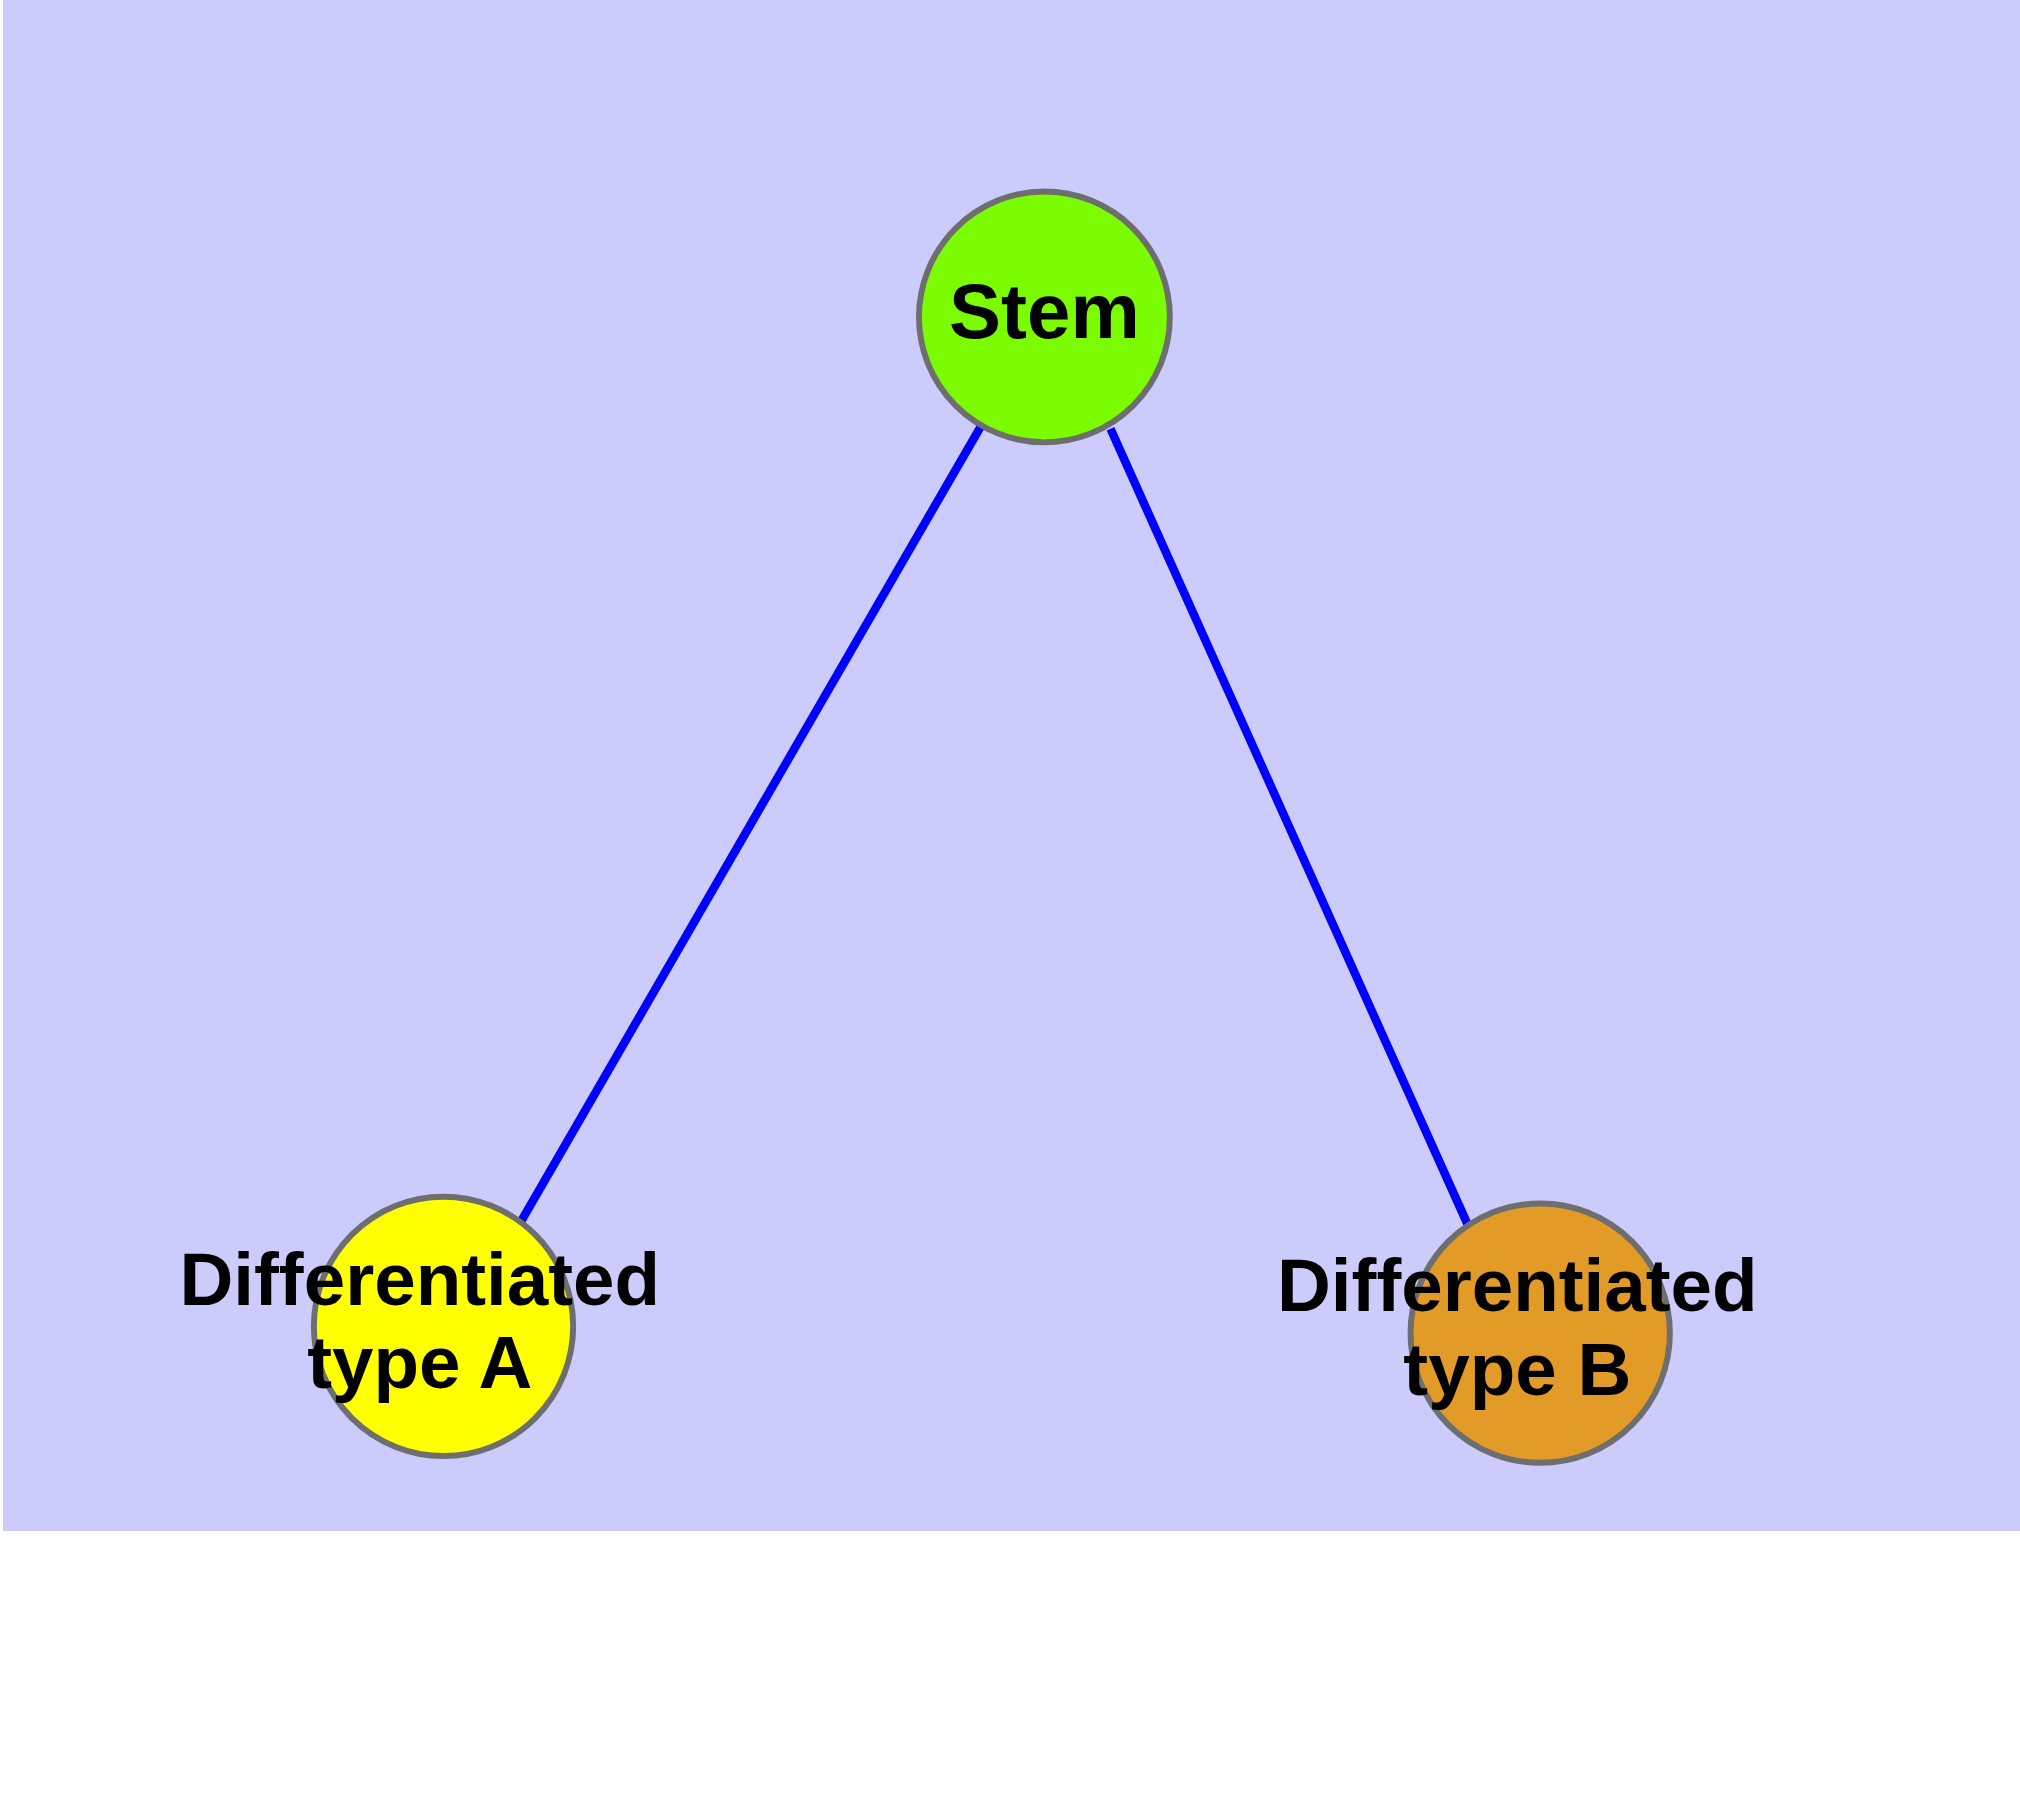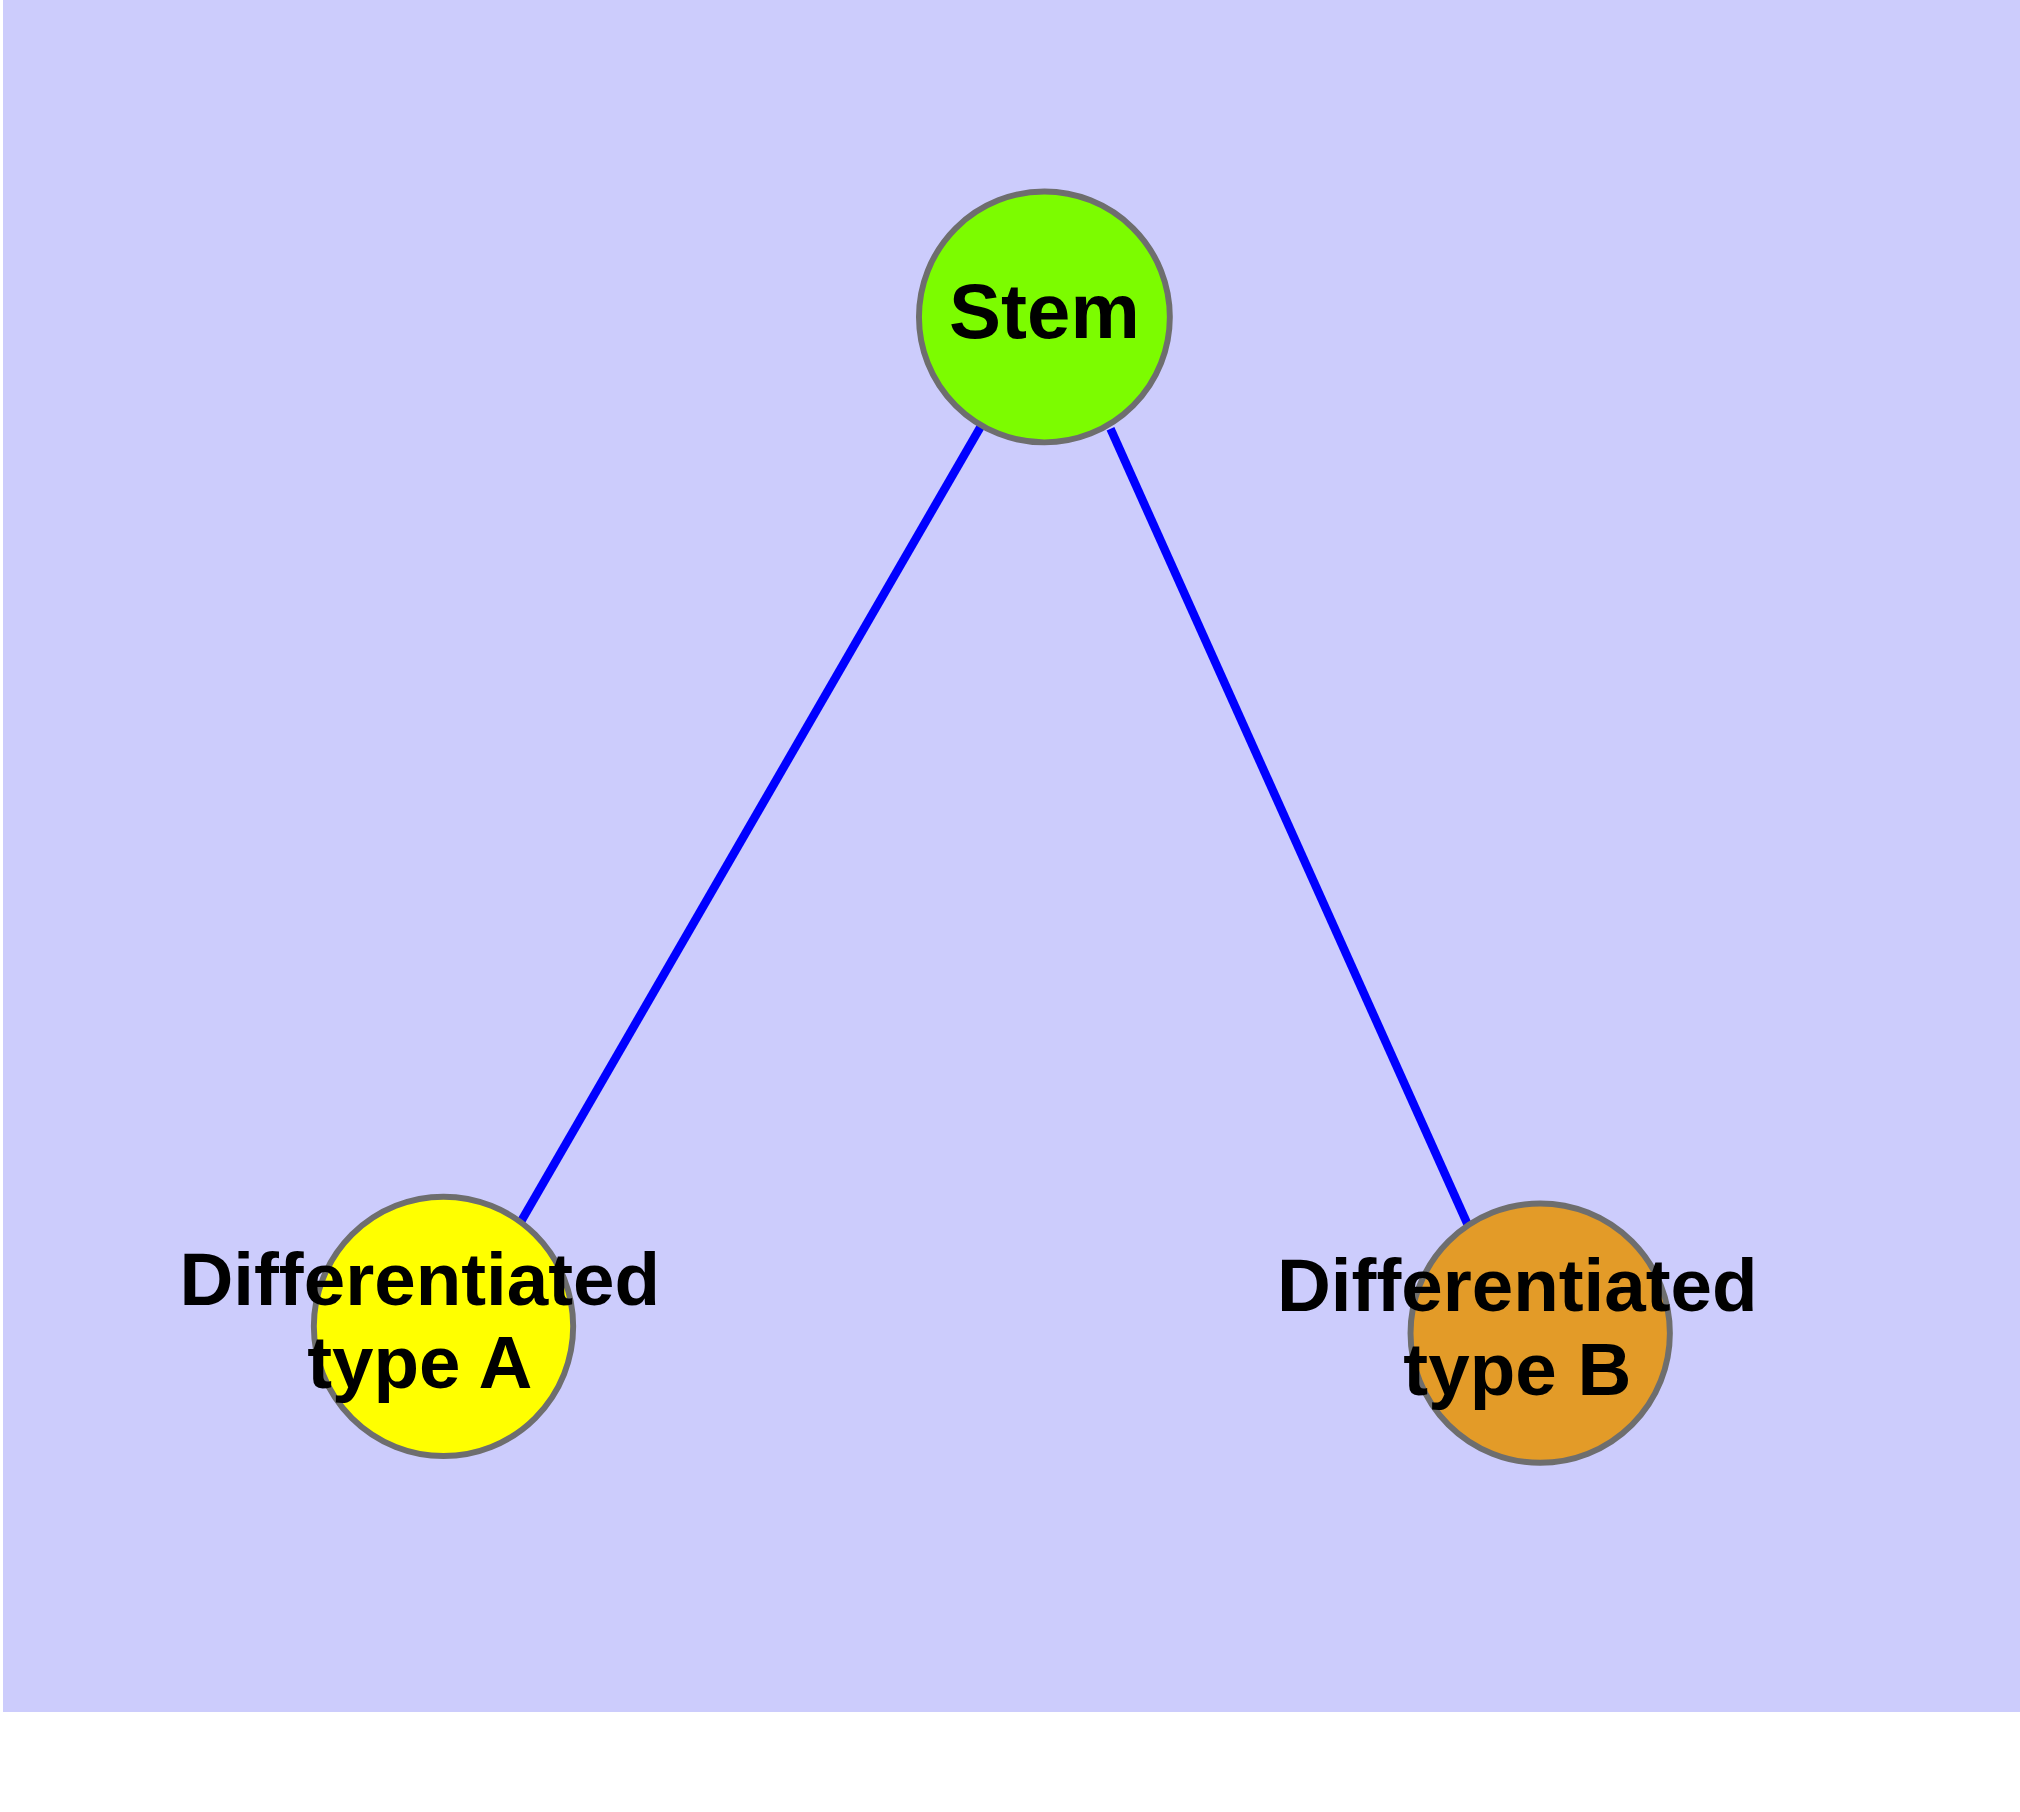--- a/index.html
+++ b/index.html
@@ -35,21 +35,21 @@
     font-weight: bold;
     fill: #000000;
     font-family: "Liberation Sans", sans-serif;
     text-anchor: middle;
     dominant-baseline: middle;
   }
 </style>
 </head>
 <body>
 
-<div id="canvas" style="width: 2021px; height: 1712px; background: rgb(255, 255, 255);">
+<div id="canvas" style="width: 2021px; height: 1531px; background: rgb(255, 255, 255);">
 
   <div id="plot-bg" style="background: rgb(204, 204, 252); width: 2017px; height: 1812px;"></div>
 
   <svg id="graph-svg" viewBox="0 0 2384 2138" xmlns="http://www.w3.org/2000/svg">
 
     <g>
       <line stroke-linecap="butt" x1="1157" y1="503" x2="614" y2="1442" stroke="#0000ff" stroke-width="10"></line>
       <line stroke-linecap="butt" x1="1310" y1="506" x2="1731" y2="1444" stroke="#0000ff" stroke-width="10"></line>
     </g>
 

